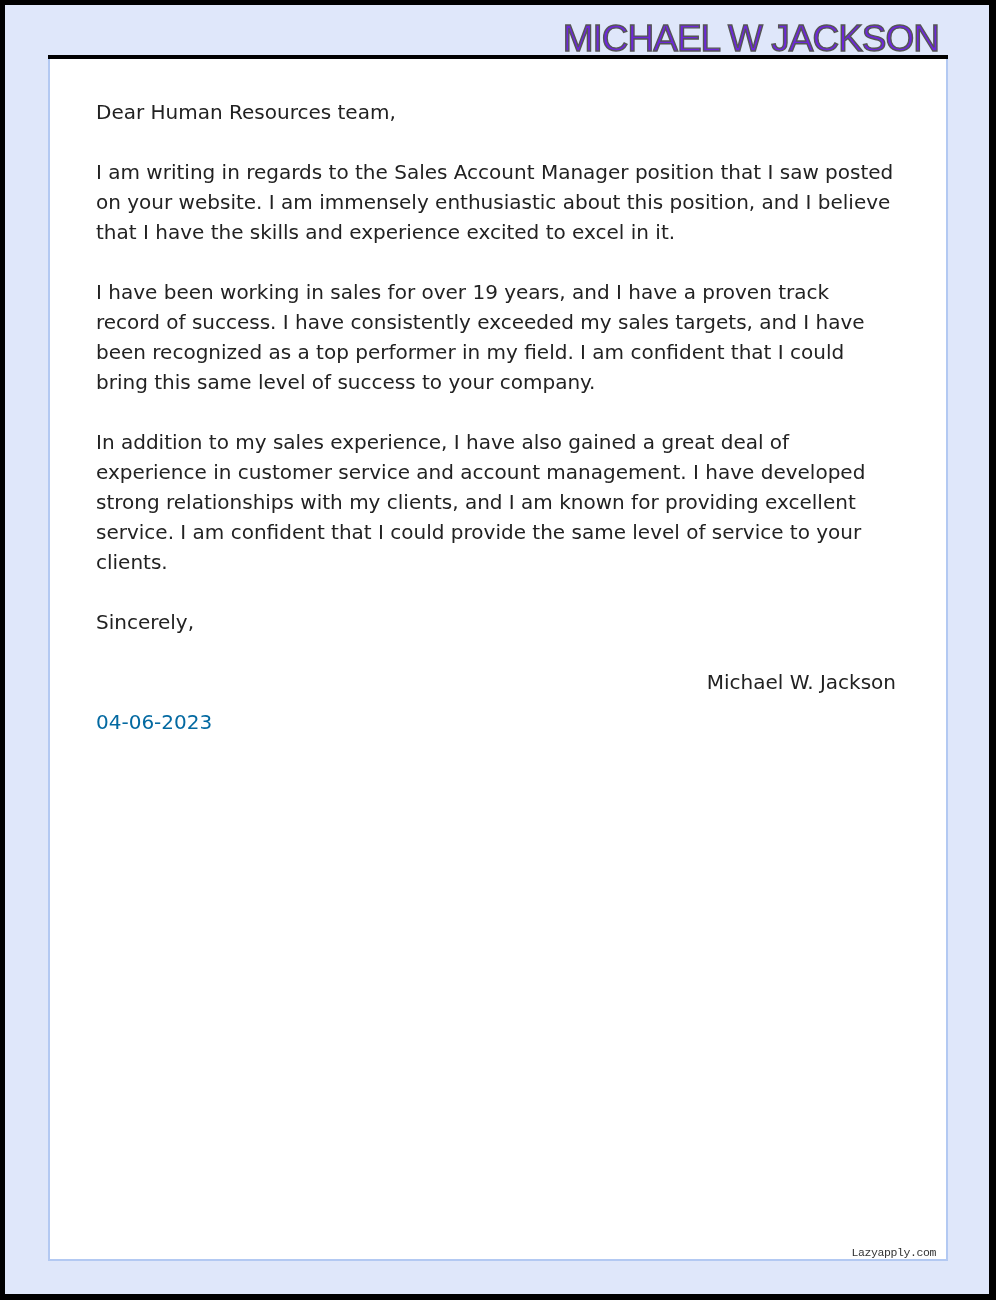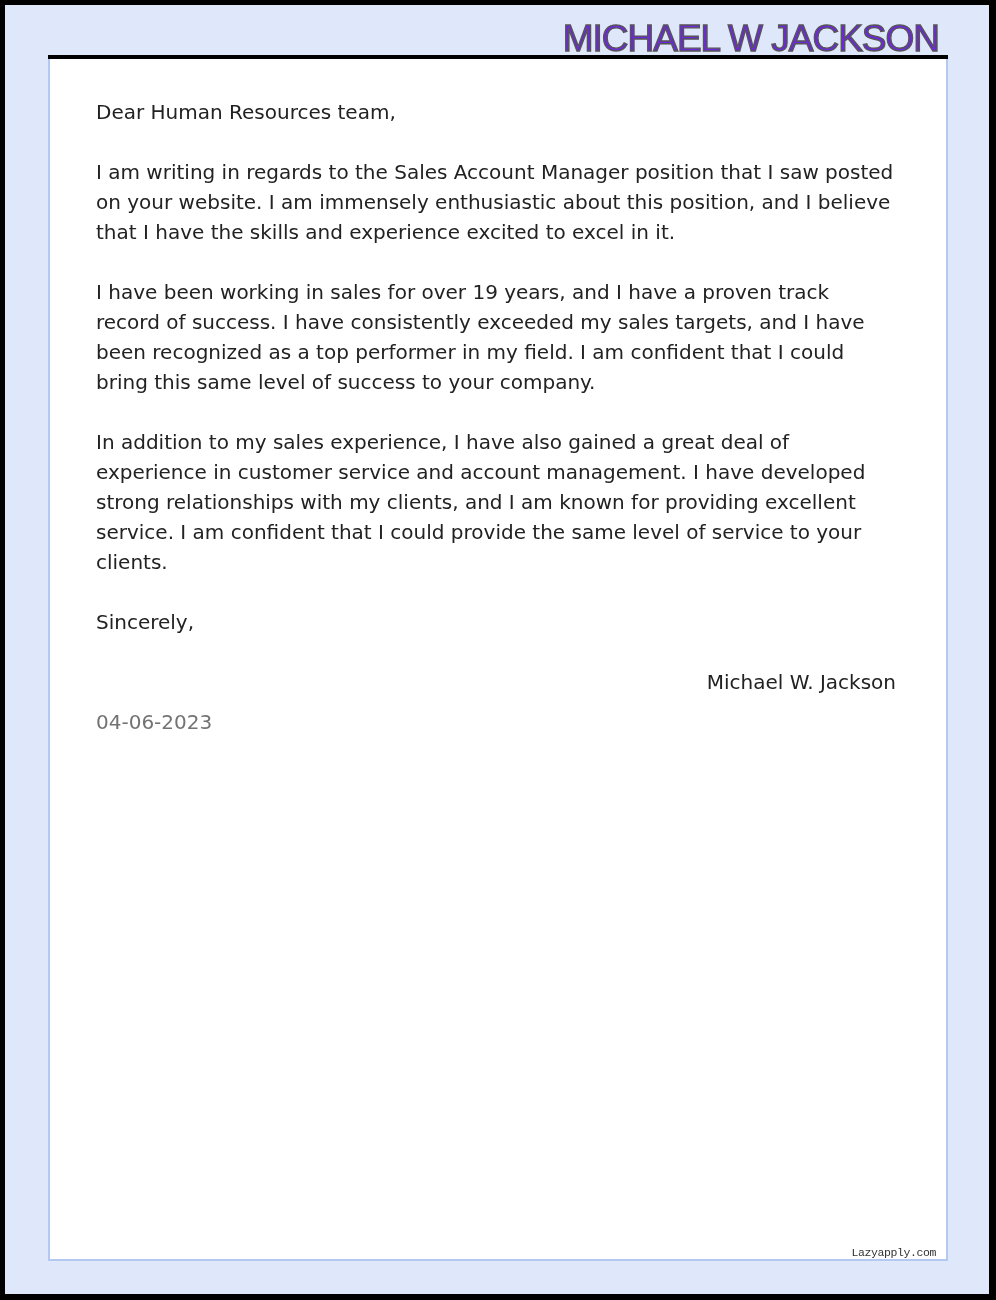--- a/index.html
+++ b/index.html
@@ -35,21 +35,21 @@
     border-right: 2px solid #b3c9f2;
     border-bottom: 2px solid #b3c9f2;
   }
   .letter {
     position: absolute; left: 46px; top: 38px; width: 800px;
     font-family: "DejaVu Sans", sans-serif;
     font-size: 20px; color: #222; line-height: 30px;
   }
   .letter p { margin: 0 0 30px 0; }
   .letter p.tight { margin-bottom: 10px; text-align: right; }
-  .date { color: #737373; }
+  .date { color: #0369a1; }
   .footer-brand {
     position: absolute; right: 10px; bottom: 0px;
     font-family: Liberation Mono, monospace;
     font-size: 11.5px; color: #333; letter-spacing: -0.4px;
   }
 </style>
 </head>
 <body>
 
 <div class="frame">

